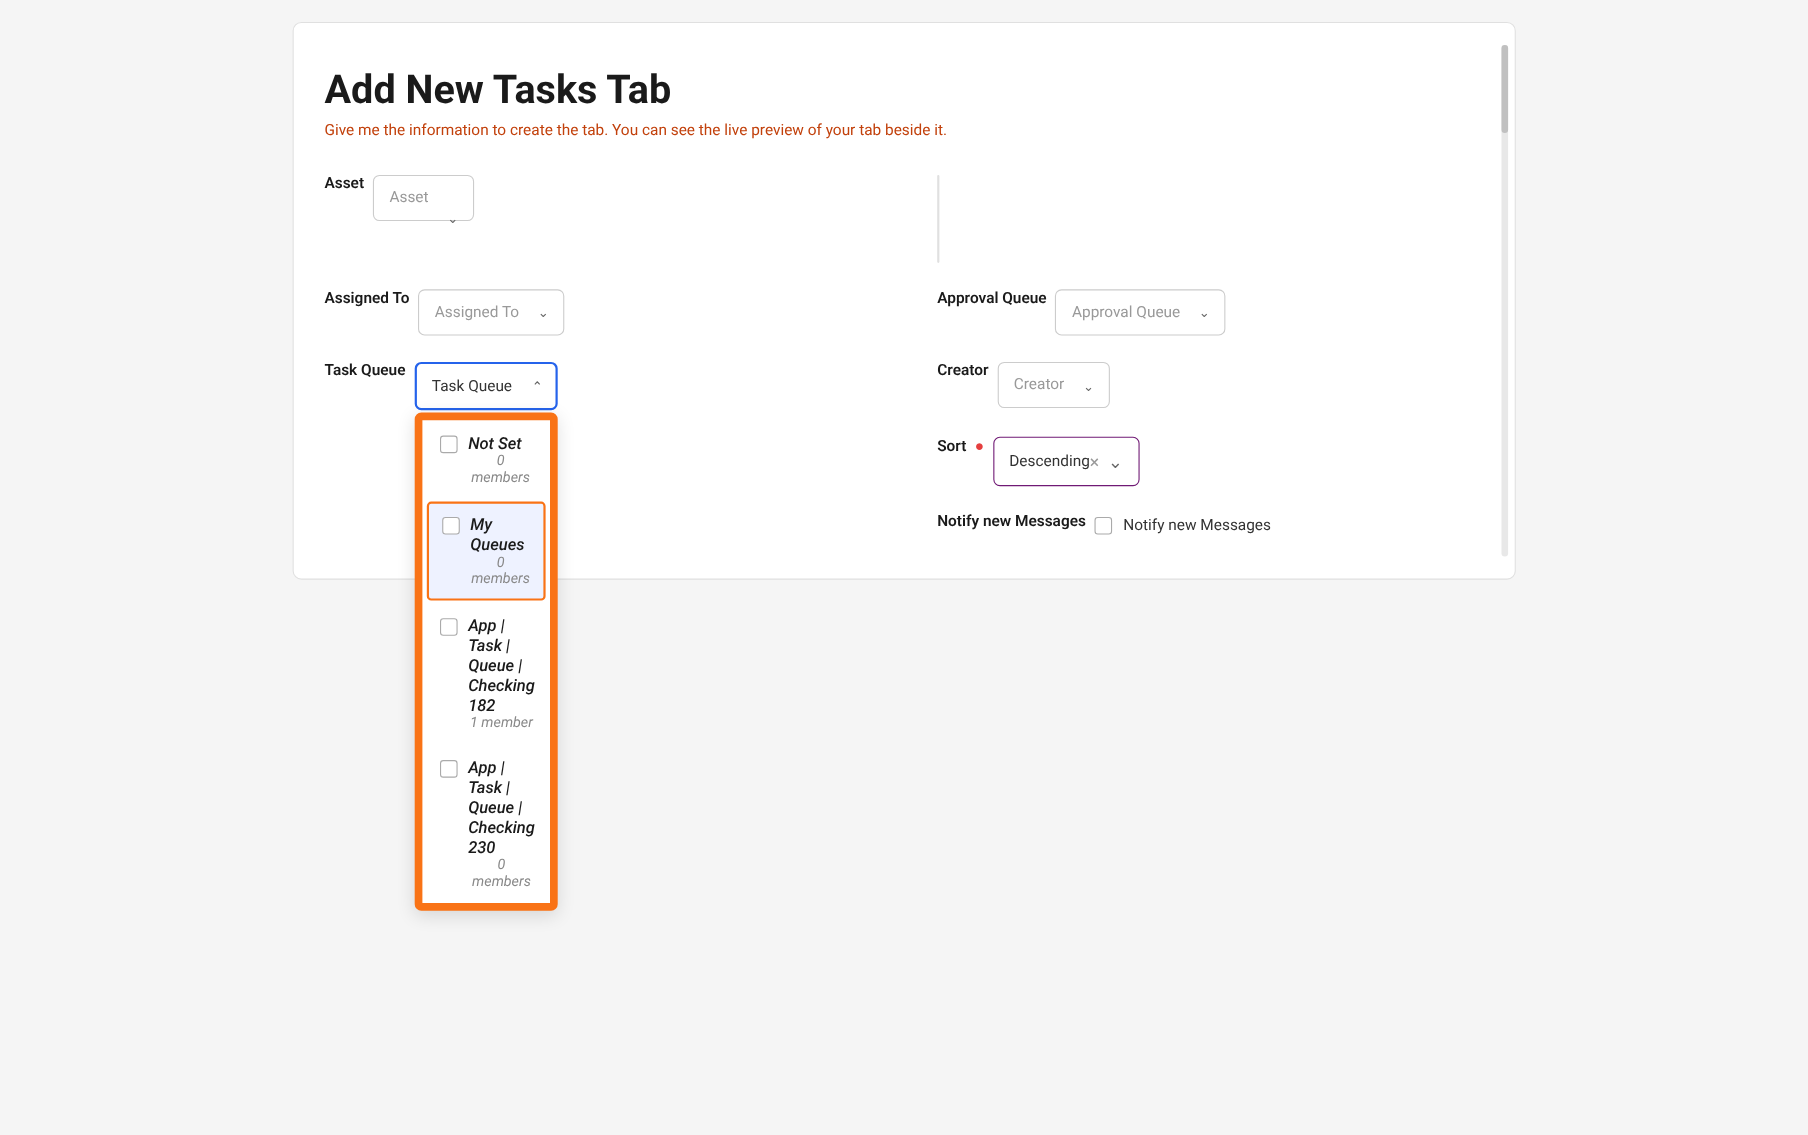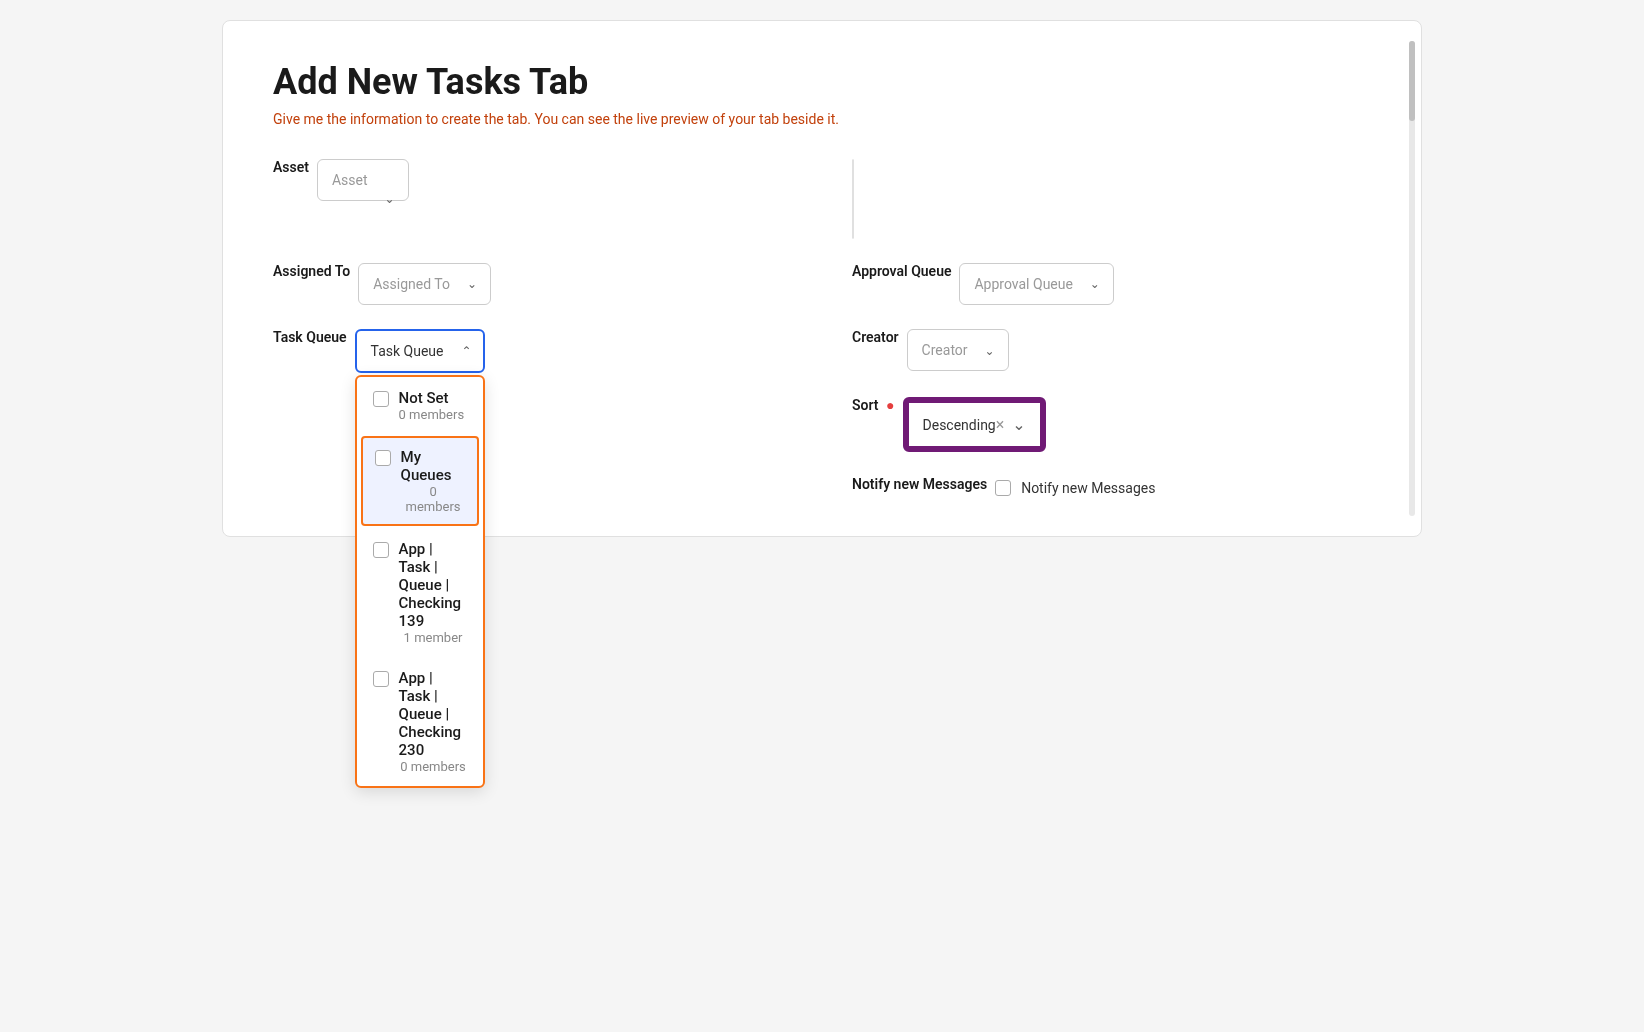--- a/index.html
+++ b/index.html
@@ -9,23 +9,23 @@
       display: flex;
       justify-content: center;
       align-items: flex-start;
       min-height: 100vh;
       padding: 20px;
     }
     .page-container {
       background: #fff;
       border: 1px solid #e0e0e0;
       border-radius: 8px;
-      width: 1200px;
+      width: 1112px;
       max-width: 100%;
-      padding: 40px 50px;
+      padding: 40px 28px;
       position: relative;
     }
     .page-title {
       font-size: 36px;
       font-weight: 700;
       color: #1a1a1a;
       margin-bottom: 8px;
     }
     .page-subtitle {
       font-size: 14px;
@@ -89,25 +89,26 @@
     
     .dropdown-container {
       position: relative;
     }
     .dropdown-menu {
       position: absolute;
       top: calc(100% + 2px);
       left: 0;
       right: 0;
       background: #fff;
-      border: 2px solid #f97316;
+      border: 7px solid #f97316;
       border-radius: 6px;
       box-shadow: 0 4px 16px rgba(0,0,0,0.12);
       z-index: 100;
       overflow: hidden;
+      font-style: italic;
     }
     .dropdown-item {
       display: flex;
       align-items: flex-start;
       padding: 12px 16px;
       cursor: pointer;
       gap: 10px;
     }
     .dropdown-item.highlighted {
       background: #eef2ff;
@@ -138,21 +139,21 @@
       background: #fff;
       flex-shrink: 0;
       margin-top: 2px;
     }
     
     .sort-control {
       display: flex;
       align-items: center;
       justify-content: space-between;
       padding: 12px 14px;
-      border: 6px solid #701a75;
+      border: 1px solid #701a75;
       border-radius: 6px;
       background: #fff;
       cursor: pointer;
     }
     .sort-value {
       font-size: 14px;
       color: #333;
     }
     .sort-icons {
       display: flex;
@@ -274,21 +275,21 @@
             <div class="checkbox-box"></div>
             <div class="dropdown-item-text">
               <span class="dropdown-item-name">My Queues</span>
               <span class="dropdown-item-sub">0 members</span>
             </div>
           </div>
 
           <div class="dropdown-item">
             <div class="checkbox-box"></div>
             <div class="dropdown-item-text">
-              <span class="dropdown-item-name">App | Task | Queue | Checking 139</span>
+              <span class="dropdown-item-name">App | Task | Queue | Checking 182</span>
               <span class="dropdown-item-sub">1 member</span>
             </div>
           </div>
 
           <div class="dropdown-item">
             <div class="checkbox-box"></div>
             <div class="dropdown-item-text">
               <span class="dropdown-item-name">App | Task | Queue | Checking 230</span>
               <span class="dropdown-item-sub">0 members</span>
             </div>

